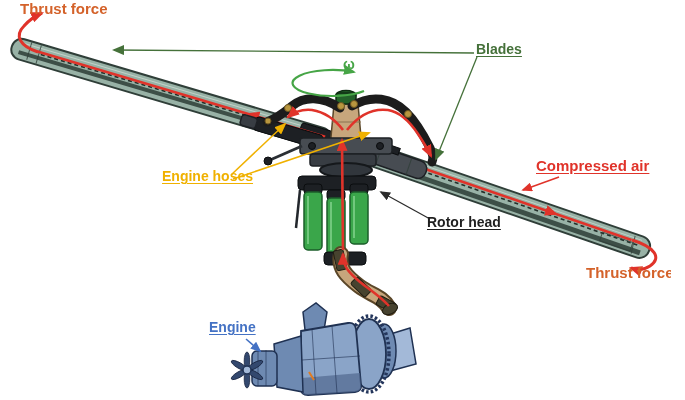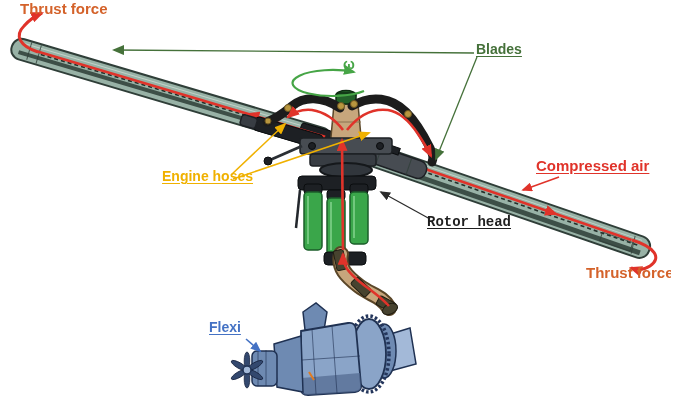--- a/index.html
+++ b/index.html
@@ -9,21 +9,21 @@
 
   
   .lbl{position:absolute;font-weight:700;font-size:14px;white-space:nowrap;line-height:1.1;}
   .lbl.u{text-decoration:underline;text-underline-offset:2px;}
   .lbl-thrust-top {left:20px;  top:1px;   font-size:15px; color:var(--lbl-thrust-force-top);}
   .lbl-blades     {left:476px; top:42px;  color:var(--lbl-blades);text-align:right;}
   .lbl-omega      {left:343px; top:57px;  color:var(--lbl-omega); font-weight:600;}
   .lbl-comp       {left:536px; top:158px; font-size:15px; color:var(--lbl-compressed-air);}
   .lbl-thrust-bot {left:586px; top:265px; font-size:15px; color:var(--lbl-thrust-force-bottom);}
   .lbl-flexi      {left:162px; top:169px; color:var(--lbl-flexi-hoses);}
-  .lbl-rotor      {left:427px; top:215px; color:var(--lbl-rotor-head);font-family:Liberation Mono, monospace;}
+  .lbl-rotor      {left:427px; top:215px; color:var(--lbl-rotor-head);}
   .lbl-engine     {left:209px; top:320px; color:var(--lbl-engine);}
 
   
   .blade-body{fill:var(--blade-fill);stroke:var(--blade-edge);stroke-width:2;}
   .blade-stripe{fill:var(--blade-stripe);}
   .blade-hl{stroke:#c8d7ce;stroke-width:1;fill:none;opacity:.85;}
   .blade-dash{stroke:#24302b;stroke-width:1.6;fill:none;stroke-dasharray:4 3;}
   .blade-seam{stroke:var(--blade-edge);stroke-width:1;fill:none;opacity:.8;}
   .redflow{stroke:var(--airflow-red);stroke-width:2.6;fill:none;}
   .redflow-thick{stroke:var(--airflow-red);stroke-width:3;fill:none;}
@@ -224,14 +224,14 @@
     <path class="ldr-blue" d="M 246 339 L 260 351" marker-end="url(#ar-blue)"></path>
   </svg>
 
   <div class="lbl lbl-thrust-top">Thrust force</div>
   <div class="lbl u lbl-blades">Blades</div>
   <div class="lbl lbl-omega">ω</div>
   <div class="lbl u lbl-comp">Compressed air</div>
   <div class="lbl lbl-thrust-bot">Thrust force</div>
   <div class="lbl u lbl-flexi">Engine hoses</div>
   <div class="lbl u lbl-rotor">Rotor head</div>
-  <div class="lbl u lbl-engine">Flexi</div>
+  <div class="lbl u lbl-engine">Engine</div>
 </div>
 
 </body></html>

